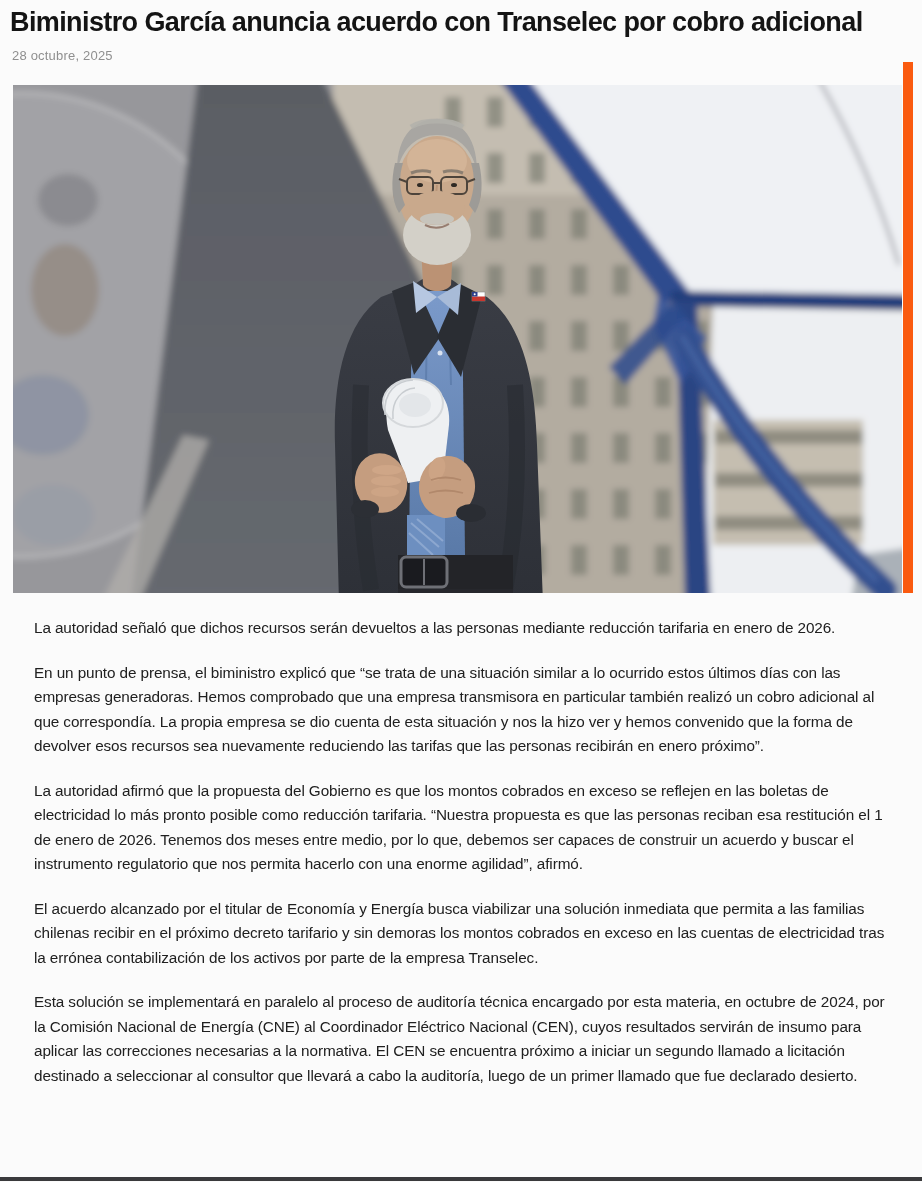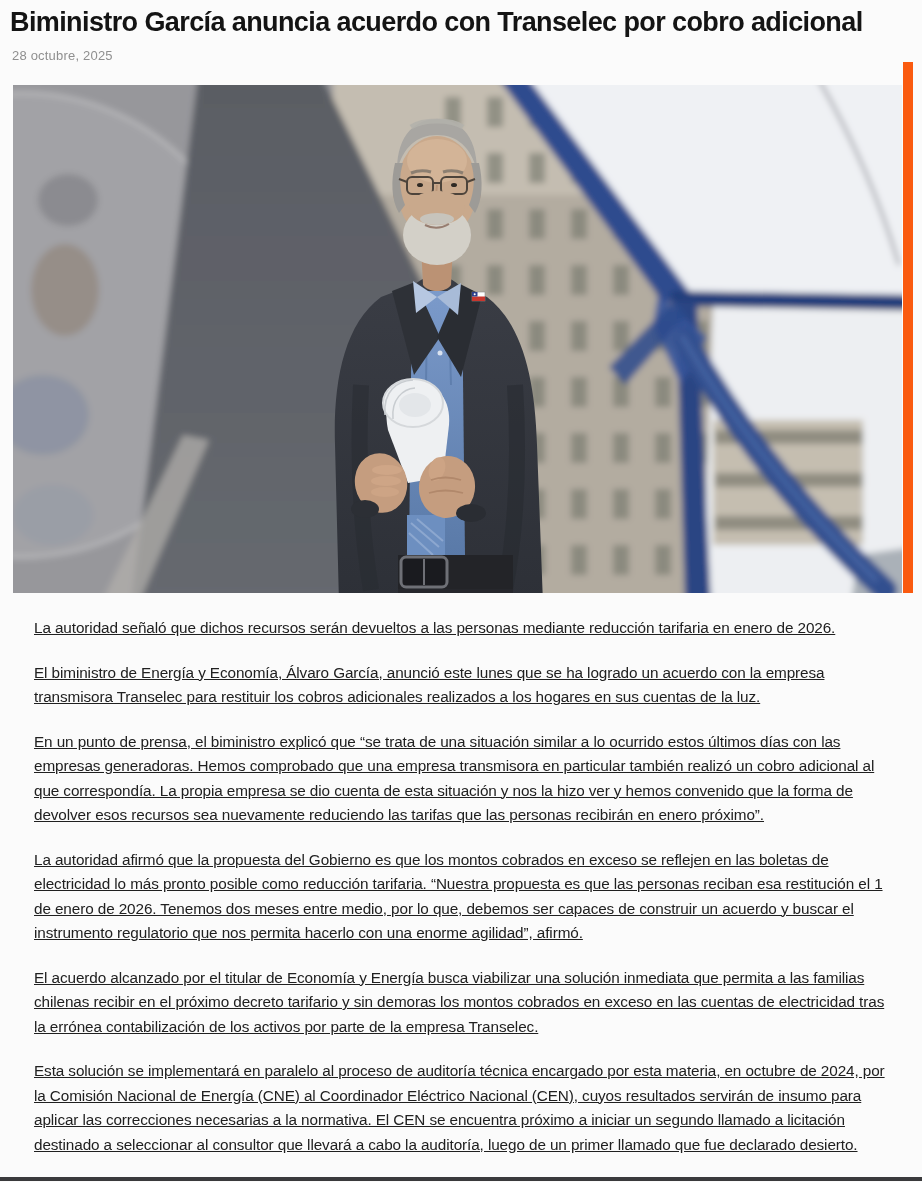--- a/index.html
+++ b/index.html
@@ -52,21 +52,21 @@
   }
   .body-text{
     position:absolute;
     left:34px; top:616px;
     width:862px;
     font-size:15.3px;
     line-height:24.5px;
     letter-spacing:-0.1px;
     color:#202020;
   }
-  .body-text p{margin:0 0 20px 0;text-decoration:underline;}
+  .body-text p{margin:0 0 20px 0;}
   .bottom-rule{
     position:absolute;
     left:0; right:0; bottom:1px;
     height:4px;
     background:#3a3a3c;
   }
 </style>
 </head>
 <body>
 
@@ -215,21 +215,20 @@
           <path d="M385,518 L500,518 L500,504 L385,504 Z" fill="#26272c"></path>
         </g>
       </g>
     </svg>
   </figure>
 
   <div class="accent-bar"></div>
 
   <div class="body-text">
     <p>La autoridad señaló que dichos recursos serán devueltos a las personas mediante reducción tarifaria en enero de 2026.</p>
-    <p>El biministro de Energía y Economía, Álvaro García, anunció este lunes que se ha logrado un acuerdo con la empresa transmisora Transelec para restituir los cobros adicionales realizados a los hogares en sus cuentas de la luz.</p>
     <p>En un punto de prensa, el biministro explicó que “se trata de una situación similar a lo ocurrido estos últimos días con las empresas generadoras. Hemos comprobado que una empresa transmisora en particular también realizó un cobro adicional al que correspondía. La propia empresa se dio cuenta de esta situación y nos la hizo ver y hemos convenido que la forma de devolver esos recursos sea nuevamente reduciendo las tarifas que las personas recibirán en enero próximo”.</p>
     <p>La autoridad afirmó que la propuesta del Gobierno es que los montos cobrados en exceso se reflejen en las boletas de electricidad lo más pronto posible como reducción tarifaria. “Nuestra propuesta es que las personas reciban esa restitución el 1 de enero de 2026. Tenemos dos meses entre medio, por lo que, debemos ser capaces de construir un acuerdo y buscar el instrumento regulatorio que nos permita hacerlo con una enorme agilidad”, afirmó.</p>
     <p>El acuerdo alcanzado por el titular de Economía y Energía busca viabilizar una solución inmediata que permita a las familias chilenas recibir en el próximo decreto tarifario y sin demoras los montos cobrados en exceso en las cuentas de electricidad tras la errónea contabilización de los activos por parte de la empresa Transelec.</p>
     <p>Esta solución se implementará en paralelo al proceso de auditoría técnica encargado por esta materia, en octubre de 2024, por la Comisión Nacional de Energía (CNE) al Coordinador Eléctrico Nacional (CEN), cuyos resultados servirán de insumo para aplicar las correcciones necesarias a la normativa. El CEN se encuentra próximo a iniciar un segundo llamado a licitación destinado a seleccionar al consultor que llevará a cabo la auditoría, luego de un primer llamado que fue declarado desierto.</p>
   </div>
 
   <div class="bottom-rule"></div>
 
 </div>
 

